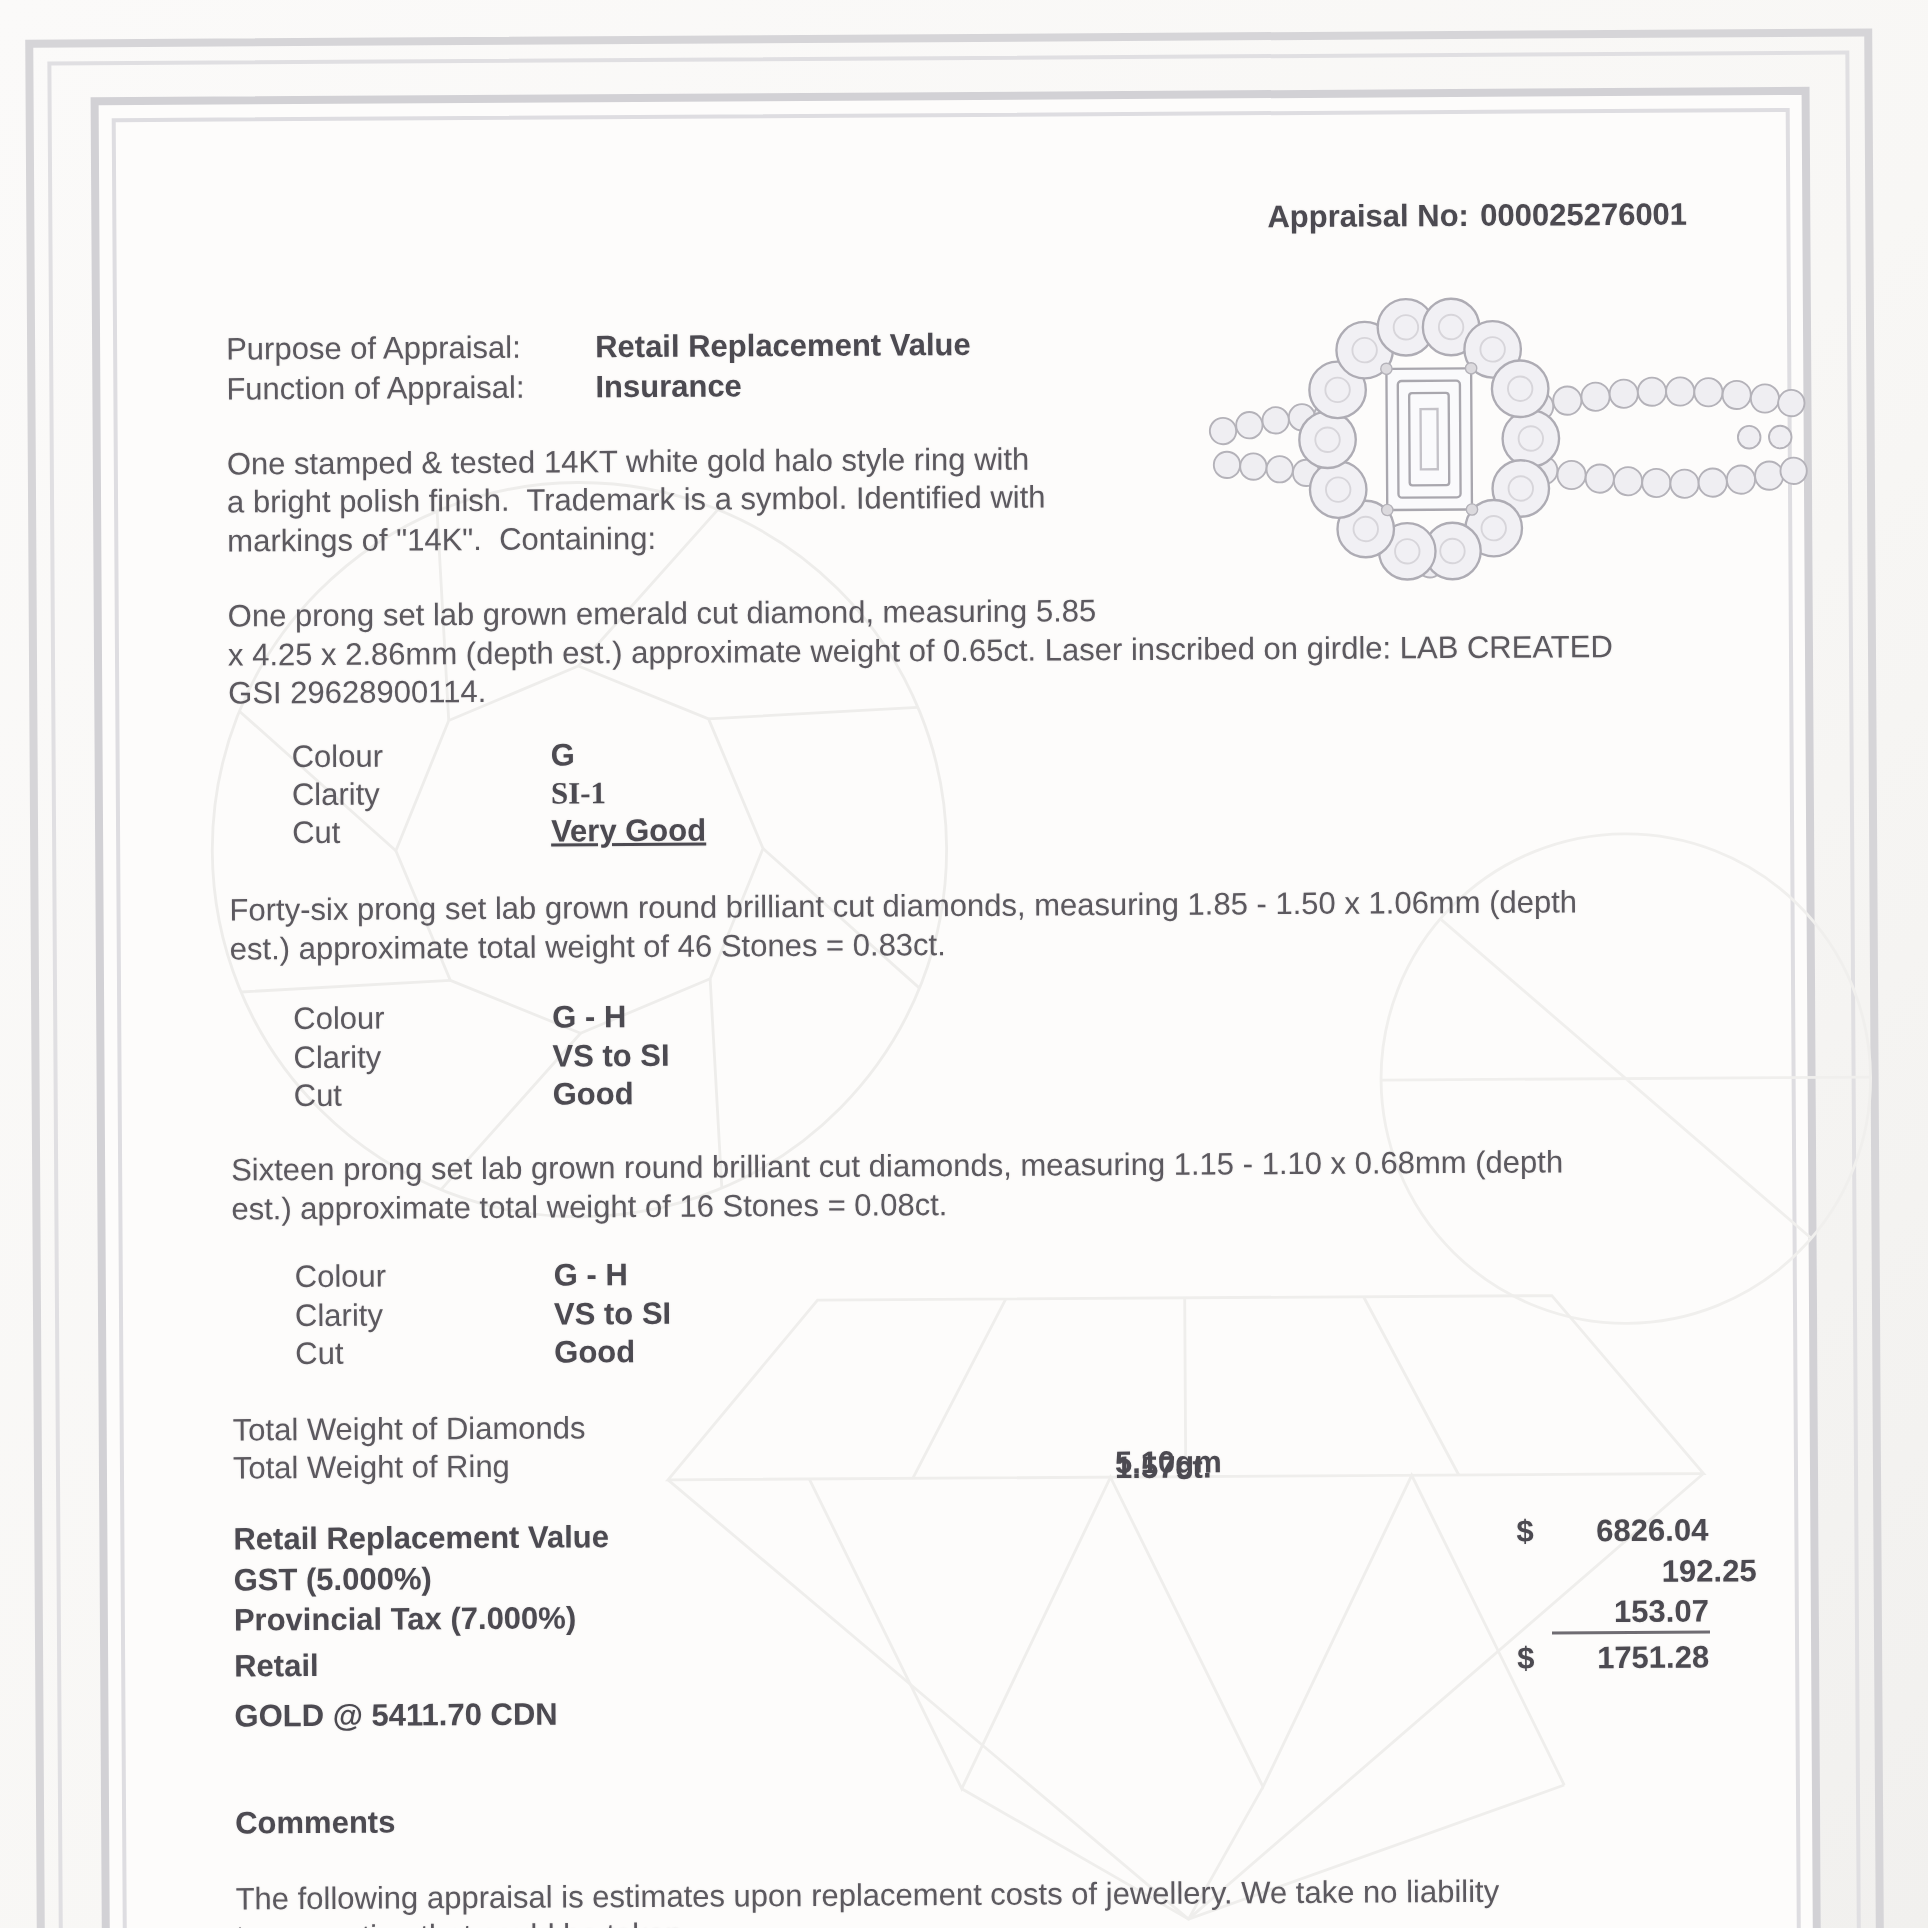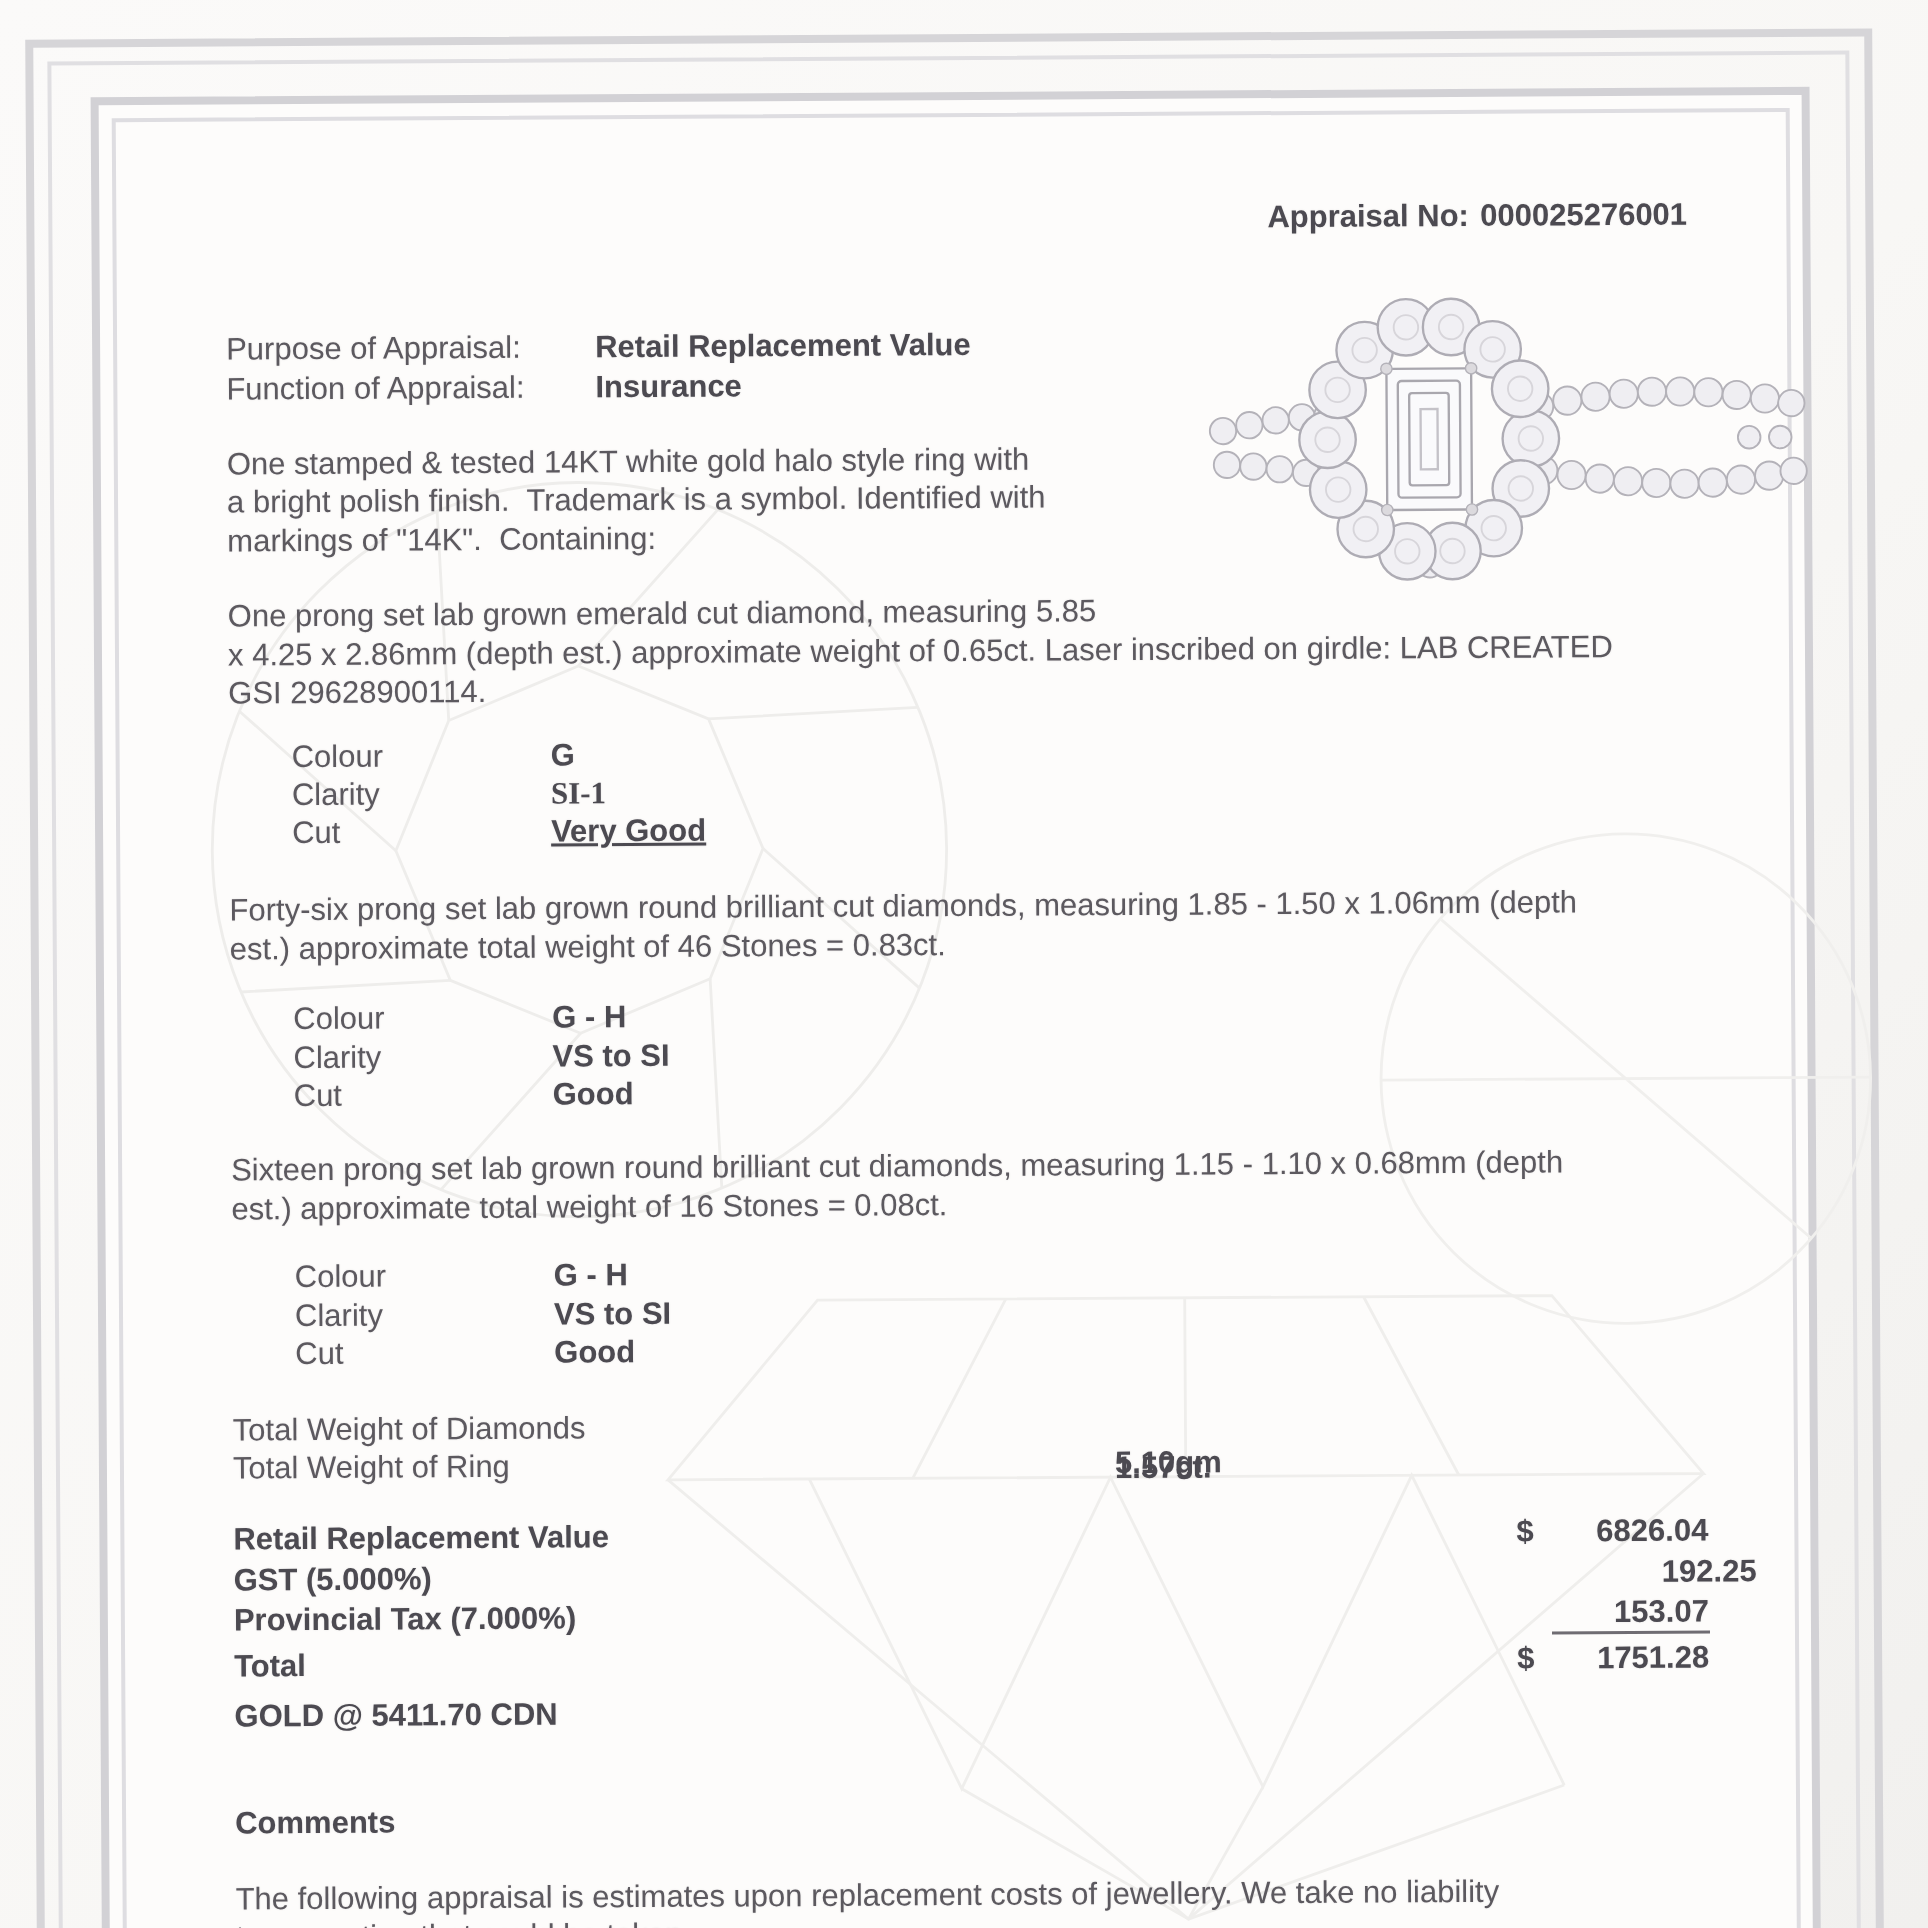--- a/index.html
+++ b/index.html
@@ -193,21 +193,21 @@
       <div class="t cur" style="left:1507px; top:1516px;">$</div>
       <div class="t amt" style="left:1544px; top:1516px;">6826.04</div>
 
       <div class="t b" style="left:224px; top:1557px;">GST (5.000%)</div>
       <div class="t amt" style="left:1592px; top:1557px;text-align:right;">192.25</div>
 
       <div class="t b" style="left:224px; top:1597px;">Provincial Tax (7.000%)</div>
       <div class="t amt" style="left:1544px; top:1597px;">153.07</div>
       <div class="rule" style="left:1542px; top:1635px; width:158px;"></div>
 
-      <div class="t b" style="left:224px; top:1643px;">Total</div>
+      <div class="t b" style="left:224px; top:1643px;">Retail</div>
       <div class="t cur" style="left:1507px; top:1643px;">$</div>
       <div class="t amt" style="left:1544px; top:1643px;">1751.28</div>
 
       <div class="t b" style="left:224px; top:1693px;">GOLD @ 5411.70 CDN</div>
 
       <div class="t b" style="left:224px; top:1800px;">Comments</div>
       <div class="t" style="left:224px; top:1876px;">The following appraisal is estimates upon replacement costs of jewellery. We take no liability</div>
       <div class="t" style="left:224px; top:1914px;">to any action that could be taken.</div>
 
     </div>

